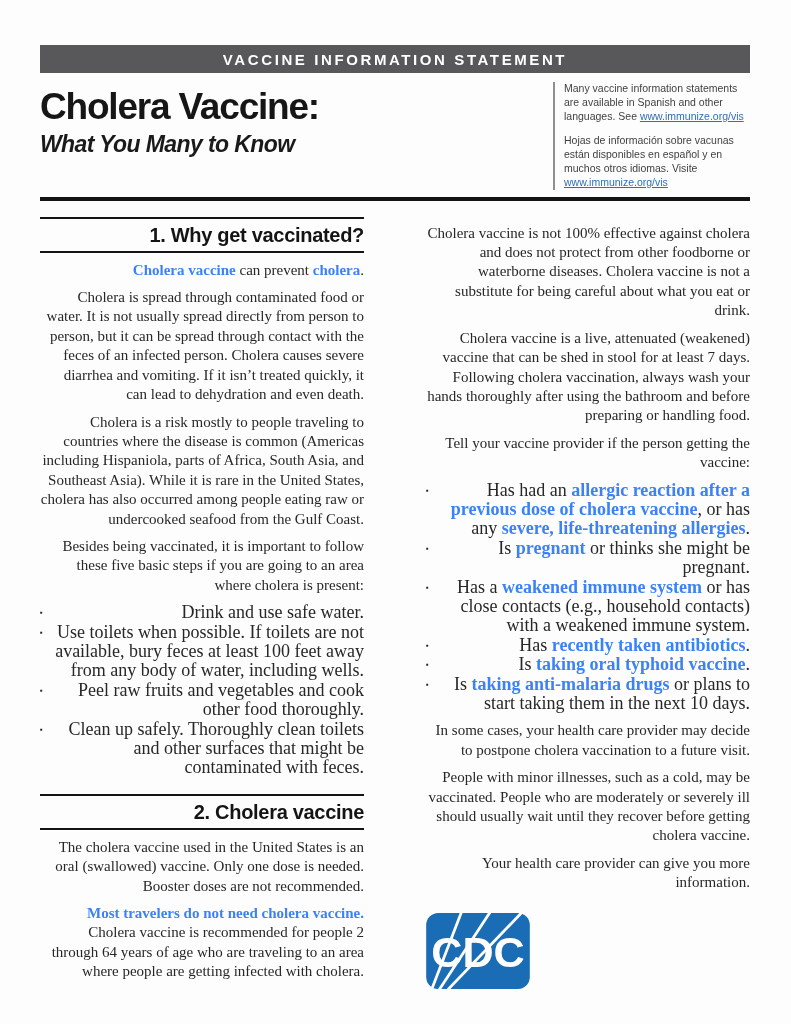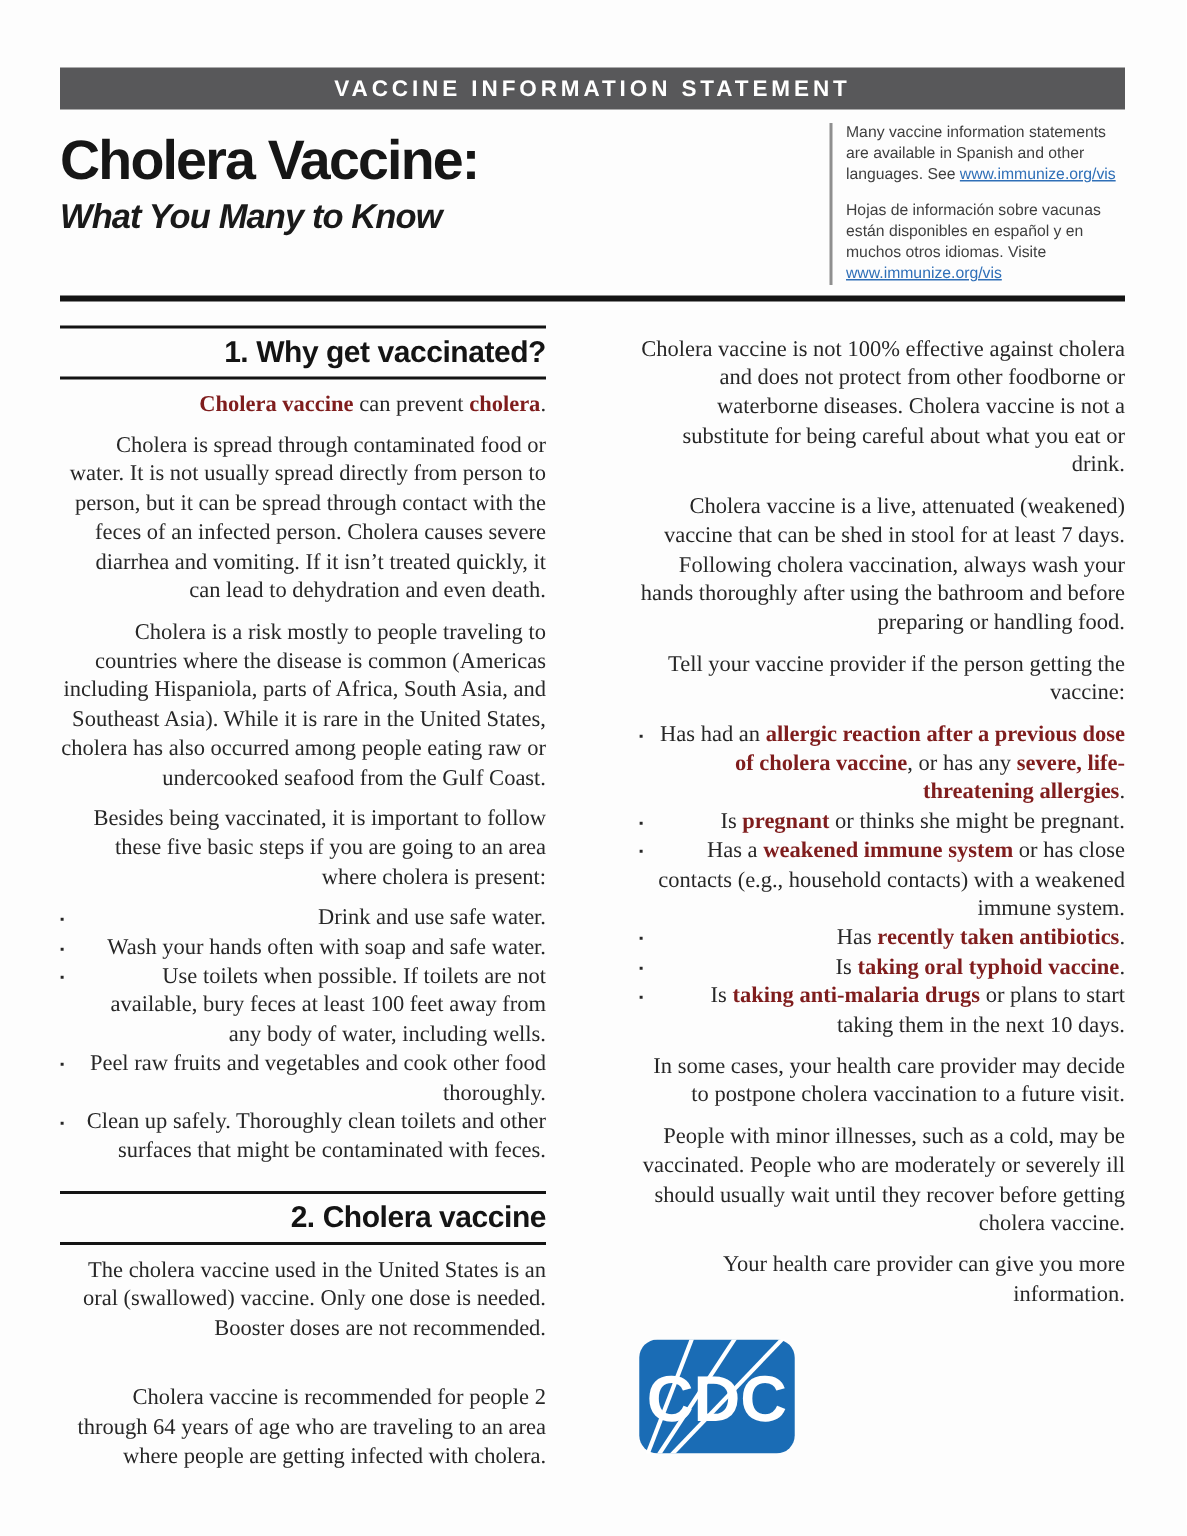--- a/index.html
+++ b/index.html
@@ -38,23 +38,23 @@
   .col{width:334px;}
   .section-heading{
     font-family:"Liberation Sans",sans-serif;font-size:20px;font-weight:bold;
     letter-spacing:-0.3px;line-height:1.05;color:#141414;
     border-top:2px solid #141414;border-bottom:2px solid #141414;
     padding:6px 0 5px;margin:16px 0 0;
   }
   .body-p{font-size:15px;line-height:19.4px;margin:8px 0;}
   .col-right > .body-p:first-child{margin-top:23px;}
   .bullet-list{list-style:none;margin:0 0 8px;padding:0;}
-  .bullet-item{position:relative;padding-left:12px;font-size:15px;line-height:19.4px;}
+  .bullet-item{position:relative;padding-left:12px;font-size:18px;line-height:19.4px;}
   .bullet-item::before{content:"▪";position:absolute;left:0;top:0;font-size:8px;line-height:19.4px;}
-  strong{font-weight:bold;color:#7f1d1d;}
+  strong{font-weight:bold;color:#3b82f6;}
   
   .cdc-block{display:flex;align-items:center;gap:11px;margin-top:20px;}
   .cdc-text{
     font-family:"Liberation Sans",sans-serif;font-weight:bold;
     color:var(--cdc-blue,#1a6cb5);font-size:16.5px;line-height:1.25;letter-spacing:0.4px;
     white-space:nowrap;
   }
 </style>
 </head>
 <body>
@@ -78,28 +78,27 @@
 
   <div class="cols">
     <div class="col col-left" id="col-left">
         <h2 class="section-heading">1. Why get vaccinated?</h2>
         <p class="body-p"><strong>Cholera vaccine</strong><span> can prevent </span><strong>cholera</strong><span>.</span></p>
         <p class="body-p"><span>Cholera is spread through contaminated food or water. It is not usually spread directly from person to person, but it can be spread through contact with the feces of an infected person. Cholera causes severe diarrhea and vomiting. If it isn’t treated quickly, it can lead to dehydration and even death.</span></p>
         <p class="body-p"><span>Cholera is a risk mostly to people traveling to countries where the disease is common (Americas including Hispaniola, parts of Africa, South Asia, and Southeast Asia). While it is rare in the United States, cholera has also occurred among people eating raw or undercooked seafood from the Gulf Coast.</span></p>
         <p class="body-p"><span>Besides being vaccinated, it is important to follow these five basic steps if you are going to an area where cholera is present:</span></p>
         <ul class="bullet-list">
           <li class="bullet-item"><span>Drink and use safe water.</span></li>
-          <li class="bullet-item"><span>Wash your hands often with soap and safe water.</span></li>
           <li class="bullet-item"><span>Use toilets when possible. If toilets are not available, bury feces at least 100 feet away from any body of water, including wells.</span></li>
           <li class="bullet-item"><span>Peel raw fruits and vegetables and cook other food thoroughly.</span></li>
           <li class="bullet-item"><span>Clean up safely. Thoroughly clean toilets and other surfaces that might be contaminated with feces.</span></li>
         </ul>
         <h2 class="section-heading">2. Cholera vaccine</h2>
         <p class="body-p"><span>The cholera vaccine used in the United States is an oral (swallowed) vaccine. Only one dose is needed. Booster doses are not recommended.</span></p>
-        <p class="body-p"><br><span>Cholera vaccine is recommended for people 2 through 64 years of age who are traveling to an area where people are getting infected with cholera.</span></p>
+        <p class="body-p"><strong>Most travelers do not need cholera vaccine.</strong><br><span>Cholera vaccine is recommended for people 2 through 64 years of age who are traveling to an area where people are getting infected with cholera.</span></p>
       </div>
     <div class="col col-right" id="col-right">
 
     <p class="body-p"><span>Cholera vaccine is not 100% effective against cholera and does not protect from other foodborne or waterborne diseases. Cholera vaccine is not a substitute for being careful about what you eat or drink.</span></p>
         <p class="body-p"><span>Cholera vaccine is a live, attenuated (weakened) vaccine that can be shed in stool for at least 7 days. Following cholera vaccination, always wash your hands thoroughly after using the bathroom and before preparing or handling food.</span></p>
         <p class="body-p"><span>Tell your vaccine provider if the person getting the vaccine:</span></p>
         <ul class="bullet-list">
           <li class="bullet-item"><span>Has had an </span><strong>allergic reaction after a previous dose of cholera vaccine</strong><span>, or has any </span><strong>severe, life-threatening allergies</strong><span>.</span></li>
           <li class="bullet-item"><span>Is </span><strong>pregnant</strong><span> or thinks she might be pregnant.</span></li>
           <li class="bullet-item"><span>Has a </span><strong>weakened immune system</strong><span> or has close contacts (e.g., household contacts) with a weakened immune system.</span></li>

